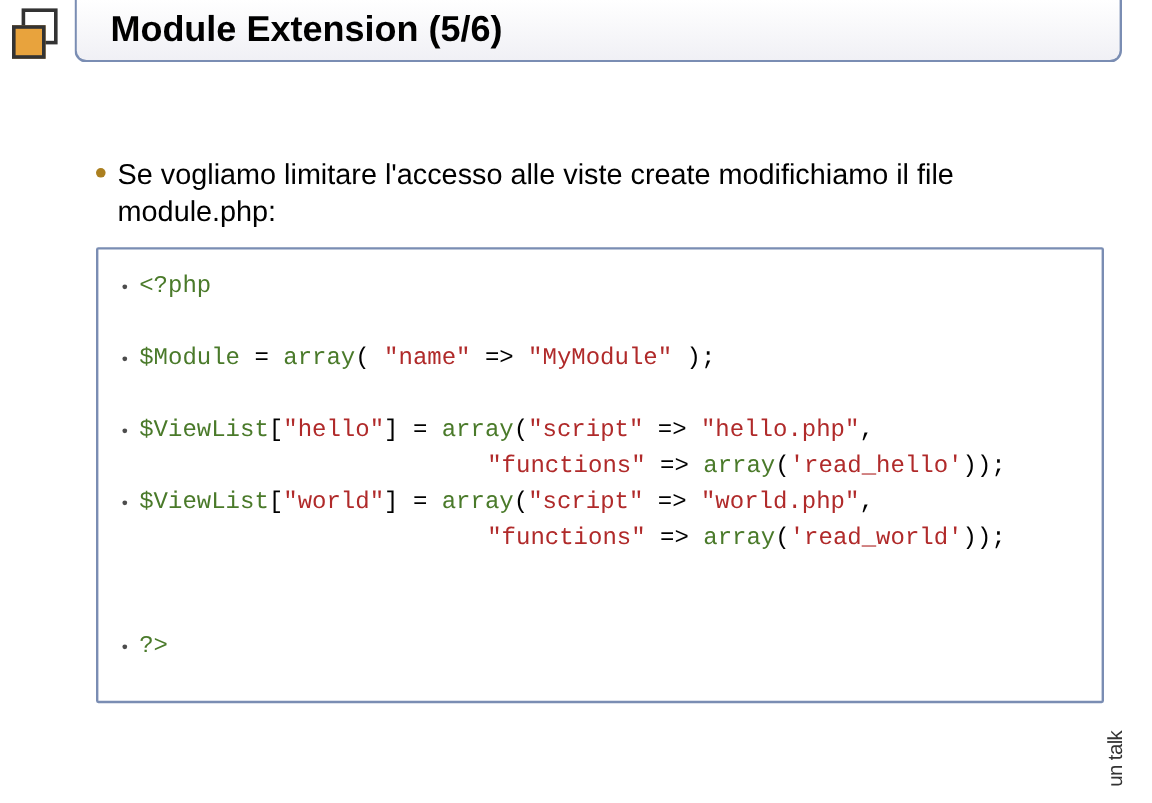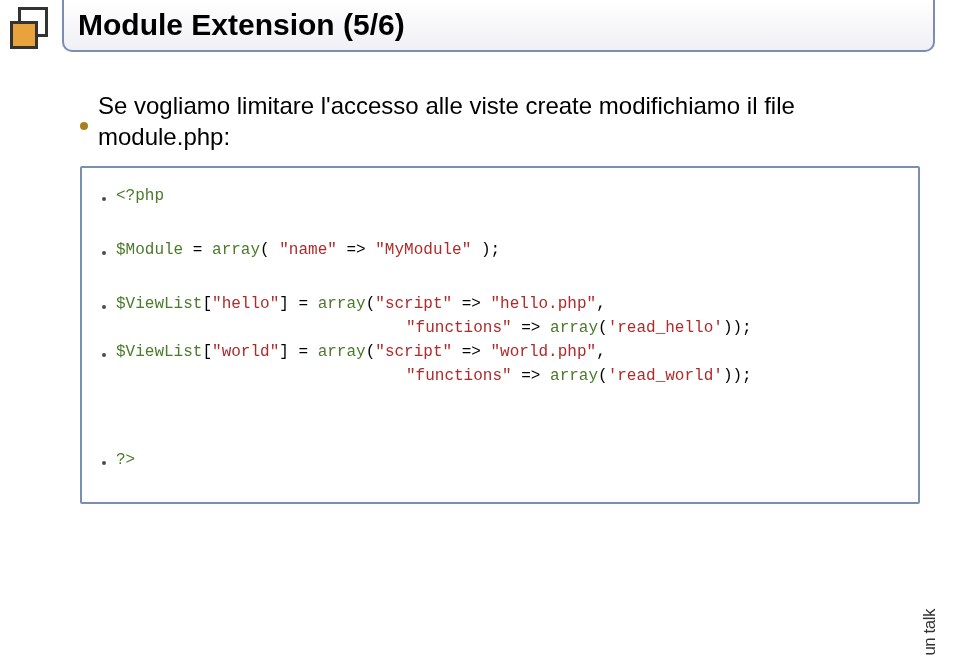--- a/index.html
+++ b/index.html
@@ -39,39 +39,40 @@
   .title-bar {
     position: absolute;
     top: 0;
     left: 62px;
     right: 25px;
     height: 52px;
     border: 2px solid #7a8db3;
     border-top: none;
     border-radius: 0 0 10px 10px;
     background: linear-gradient(#fff, #f0f0f5);
-    padding-left: 14px;
+    padding-left: 28px;
     display: flex;
     align-items: center;
   }
   .title-bar h1 {
     font-size: 30px;
     font-weight: bold;
     color: #000;
   }
   .content {
     position: absolute;
     top: 90px;
     left: 80px;
     right: 40px;
   }
   .bullet-line {
     display: flex;
-    align-items: center;
+    align-items: flex-start;
     margin-bottom: 14px;
+    margin-top: 40px;
   }
   .bullet-dot {
     width: 8px;
     height: 8px;
     border-radius: 50%;
     background: #ab7f1f;
     margin-top: 10px;
     margin-right: 10px;
     flex-shrink: 0;
   }
@@ -79,21 +80,21 @@
     font-size: 24px;
     color: #000;
     line-height: 1.3;
   }
   .code-box {
     border: 2px solid #7a8db3;
     border-radius: 2px;
     padding: 16px 4px 30px 20px;
     background: #fff;
     font-family: "Courier New", monospace;
-    font-size: 16px;
+    font-size: 20px;
     line-height: 1.5;
     color: #000;
     margin-top: 6px;
   }
   .code-line {
     display: flex;
     align-items: flex-start;
   }
   .code-line .li-dot {
     width: 4px;

